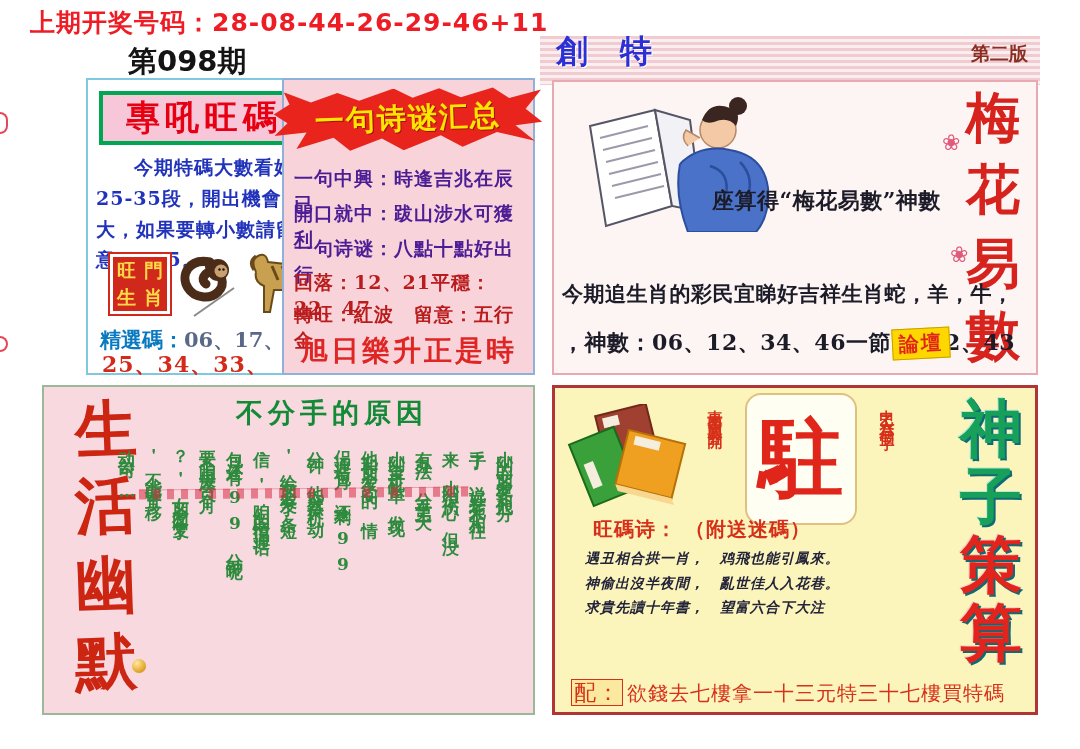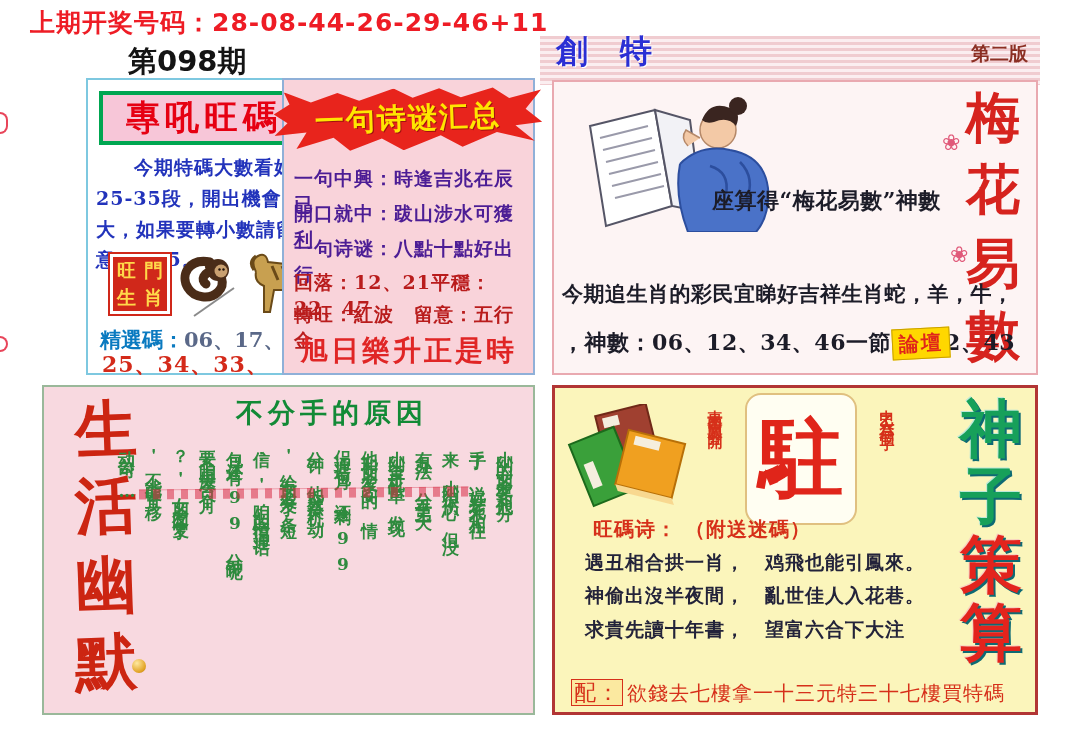--- a/index.html
+++ b/index.html
@@ -105,21 +105,21 @@
     position:absolute; left:190px; top:5px; width:112px; height:132px;
     background:#fffef2; border:2px solid #e0c080; border-radius:16px;
     display:flex; align-items:center; justify-content:center;
   }
   .b5-zhu { font-size:84px; font-weight:bold; color:#e0251a; }
   .b5-vtitle { position:absolute; right:4px; width:80px; text-align:center; font-size:62px; font-weight:bold; line-height:1; }
   .b5-vtitle .tc { display:block; margin:6px 0; }
   .tc-green { color:#17a05a; text-shadow:2px 2px 0 #0e6a74, -1px -1px 0 #bde8d8; }
   .tc-red { color:#e3241d; text-shadow:2px 2px 0 #0e6a74, -1px -1px 0 #f8d0c0; }
   .b5-poem-label { position:absolute; left:38px; top:128px; font-size:20px; font-weight:bold; color:#d6301a; letter-spacing:1px; }
-  .b5-poem { position:absolute; left:30px; top:158px; font-size:19px; font-weight:bold; color:#23233a; line-height:1.75; letter-spacing:1px; }
+  .b5-poem { position:absolute; left:30px; top:158px; font-size:14px; font-weight:bold; color:#23233a; line-height:1.75; letter-spacing:1px;font-style:italic; }
   .b5-bottom { position:absolute; left:16px; top:290px; font-size:20px; font-weight:normal; color:#d6301a; letter-spacing:1px; }
   .b5-bottom .cfg { font-size:22px; background:#fbe9a0; border:1px solid #d6301a; padding:0 2px; margin-right:4px; }
   svg { display:block; }
 </style>
 </head>
 <body>
 
 <div id="page">
 
   <div class="prev-draw">上期开奖号码：28-08-44-26-29-46+11</div>

